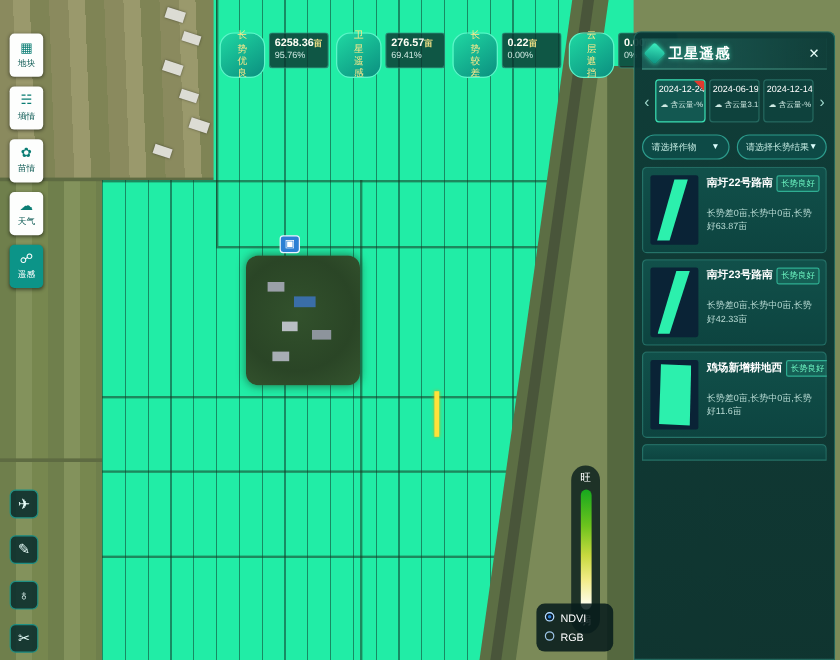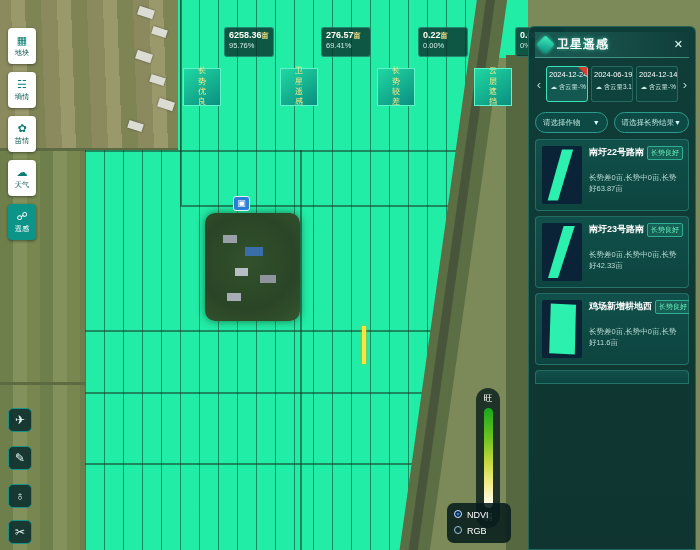--- a/index.html
+++ b/index.html
@@ -46,24 +46,24 @@
   .side-btn .lb { font-size:8px; color:#0d5a54; transform:scale(.9); white-space:nowrap; }
   .side-btn.active { background:#0c9488; }
   .side-btn.active .ic, .side-btn.active .lb { color:#fff; }
 
   .tool-btn { left:8px; width:24px; height:24px; background:rgba(12,48,46,.9); border:1px solid #1f8f83;
     border-radius:5px; color:#eafffb; font-size:12px; line-height:22px; text-align:center; cursor:pointer; }
 
   
   .stats { left:183px; top:27px; height:34px; display:flex; align-items:flex-start; gap:6px; }
   .stat-group { display:flex; gap:3px; }
-  .stat-badge { width:27px; height:30px; border-radius:0;
+  .stat-badge { width:27px; height:30px; border-radius:12px;
     background:linear-gradient(145deg,#1fd8a2,#0b8f80);
     border:1px solid #5df5c9; color:#ffe98a; font-size:8px; line-height:1.3;
-    display:flex; align-items:center; justify-content:center; text-align:center; padding:18px;margin-top:41px; }
+    display:flex; align-items:center; justify-content:center; text-align:center; padding:18px; }
   .stat-box { min-width:50px; height:30px; background:rgba(10,45,42,.78); border:1px solid rgba(90,220,190,.35);
     border-radius:3px; padding:2px 4px; color:#fff; }
   .stat-box .val { font-size:9px; font-weight:bold; color:#fdfdf2; white-space:nowrap; }
   .stat-box .val .unit { font-size:7px; color:#ffe98a; }
   .stat-box .pct { font-size:7.5px; color:#cfe9e2; }
 
   
   .legend { left:476px; top:388px; width:24px; height:140px; background:rgba(14,34,30,.85);
     border-radius:12px; display:flex; flex-direction:column; align-items:center; padding:4px 0; }
   .legend .txt { color:#fff; font-size:9px; }

